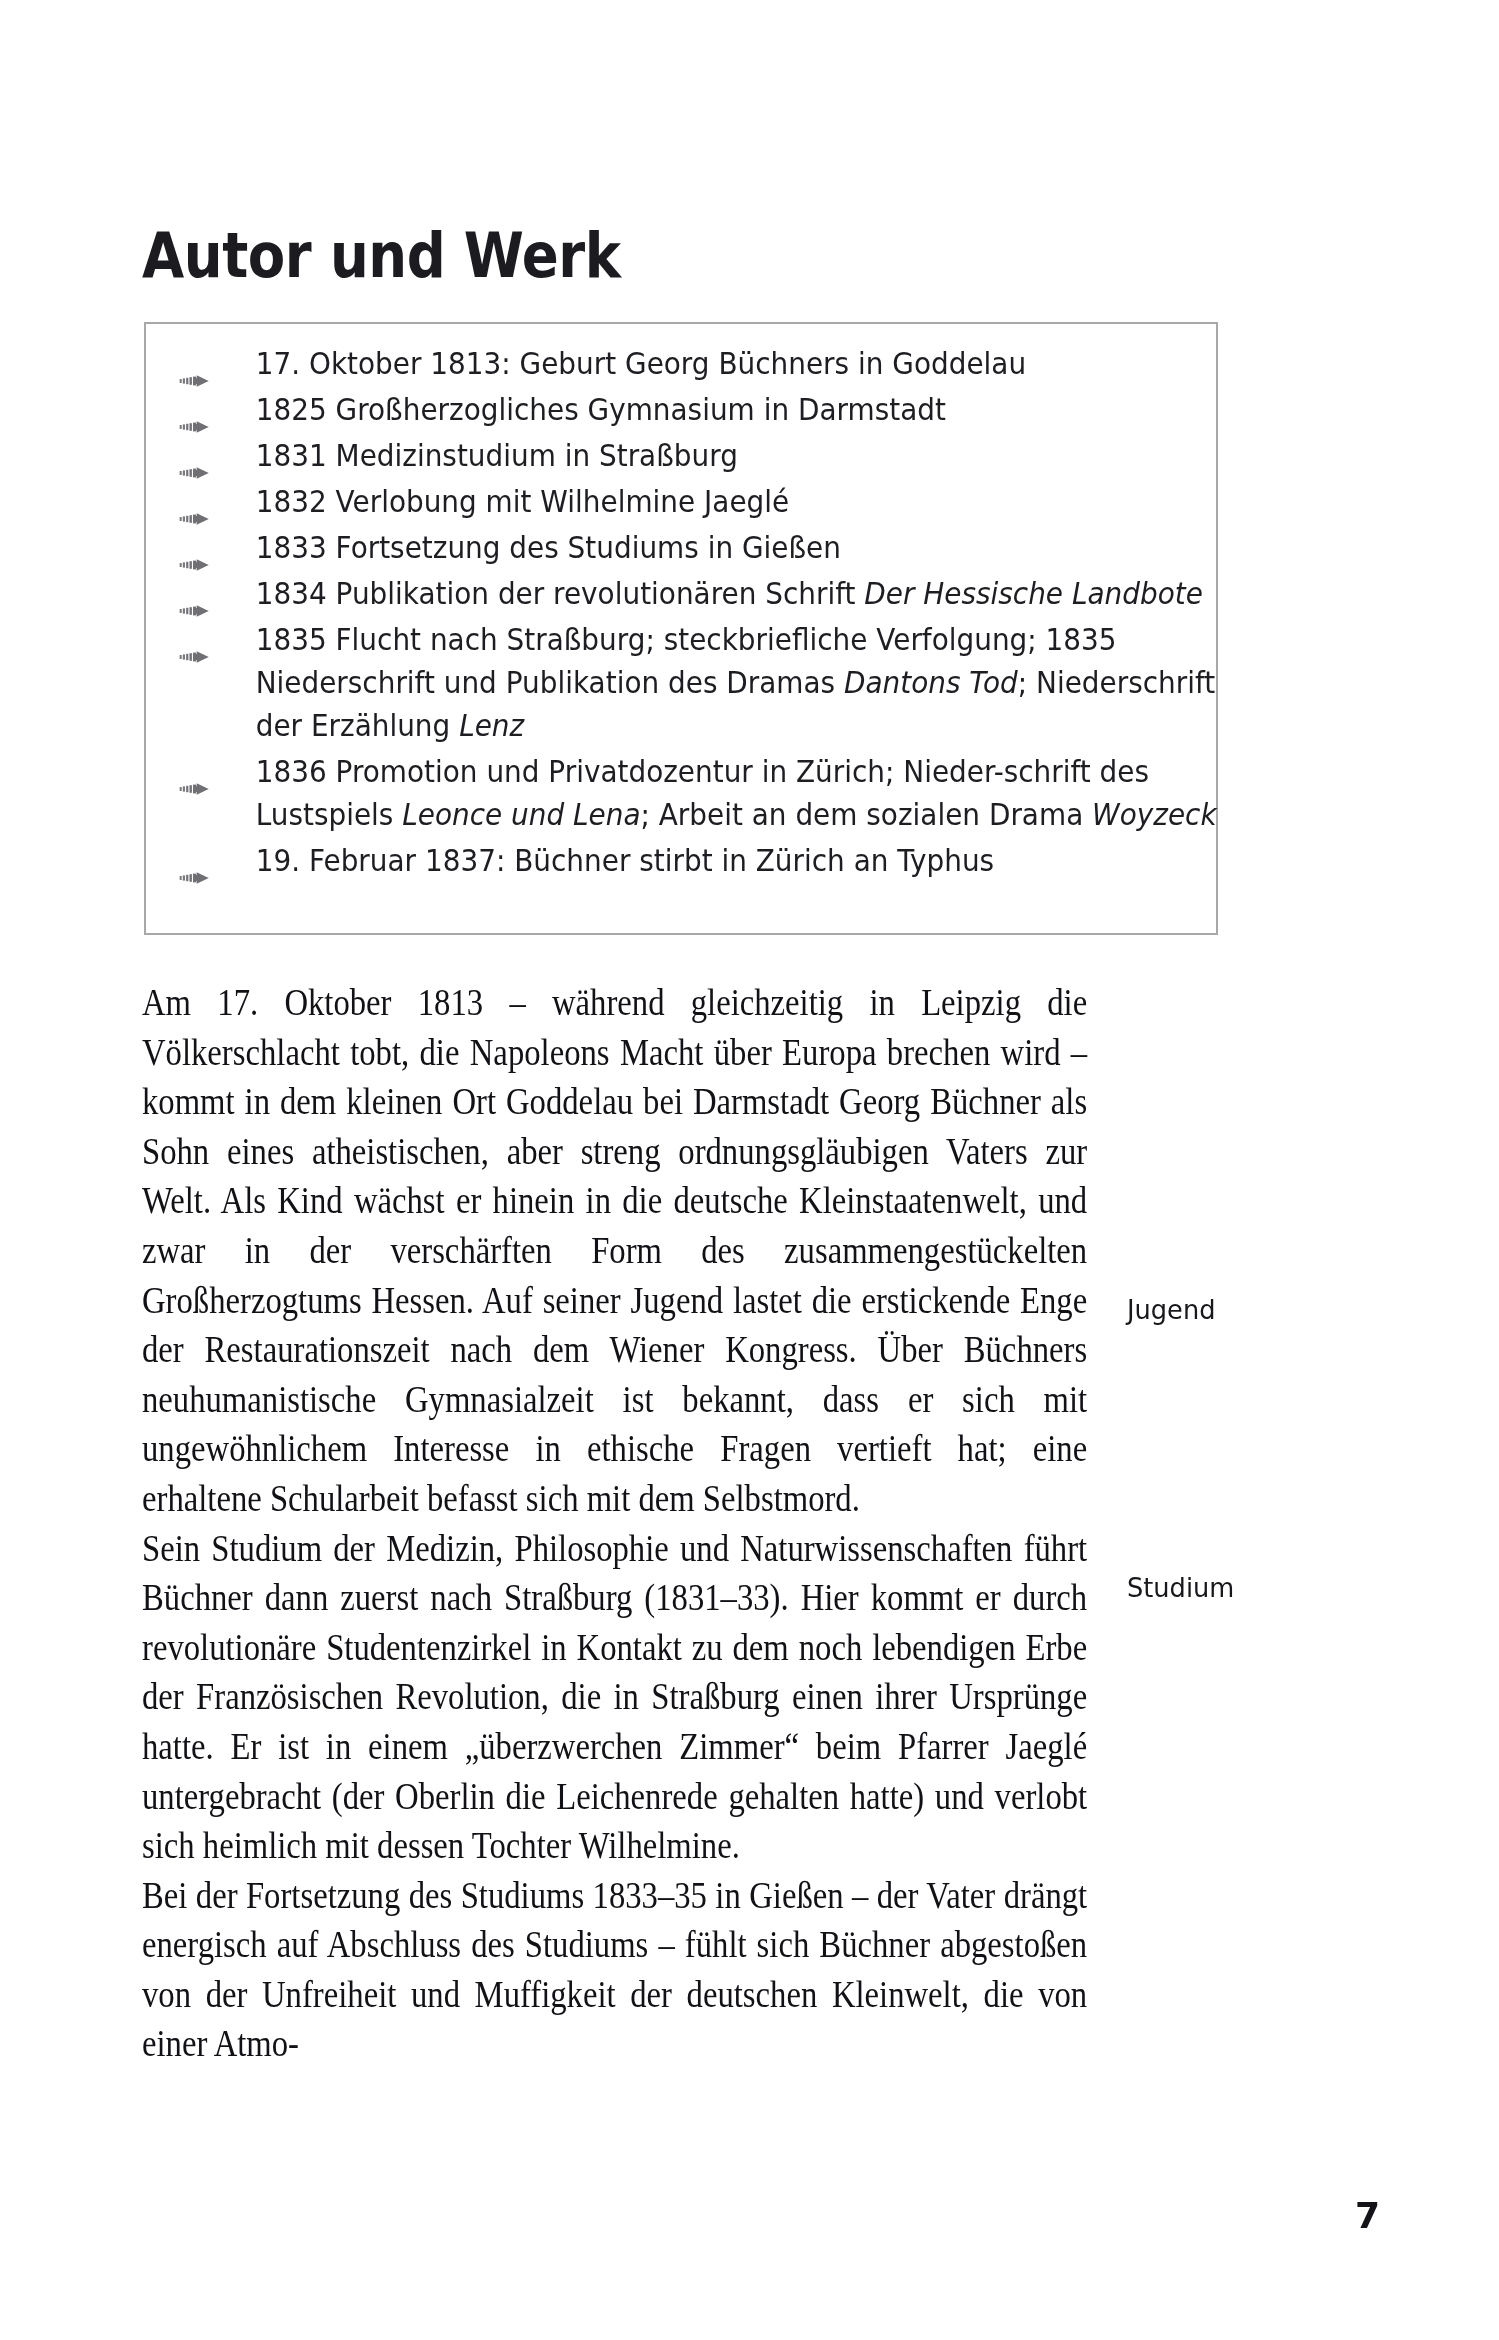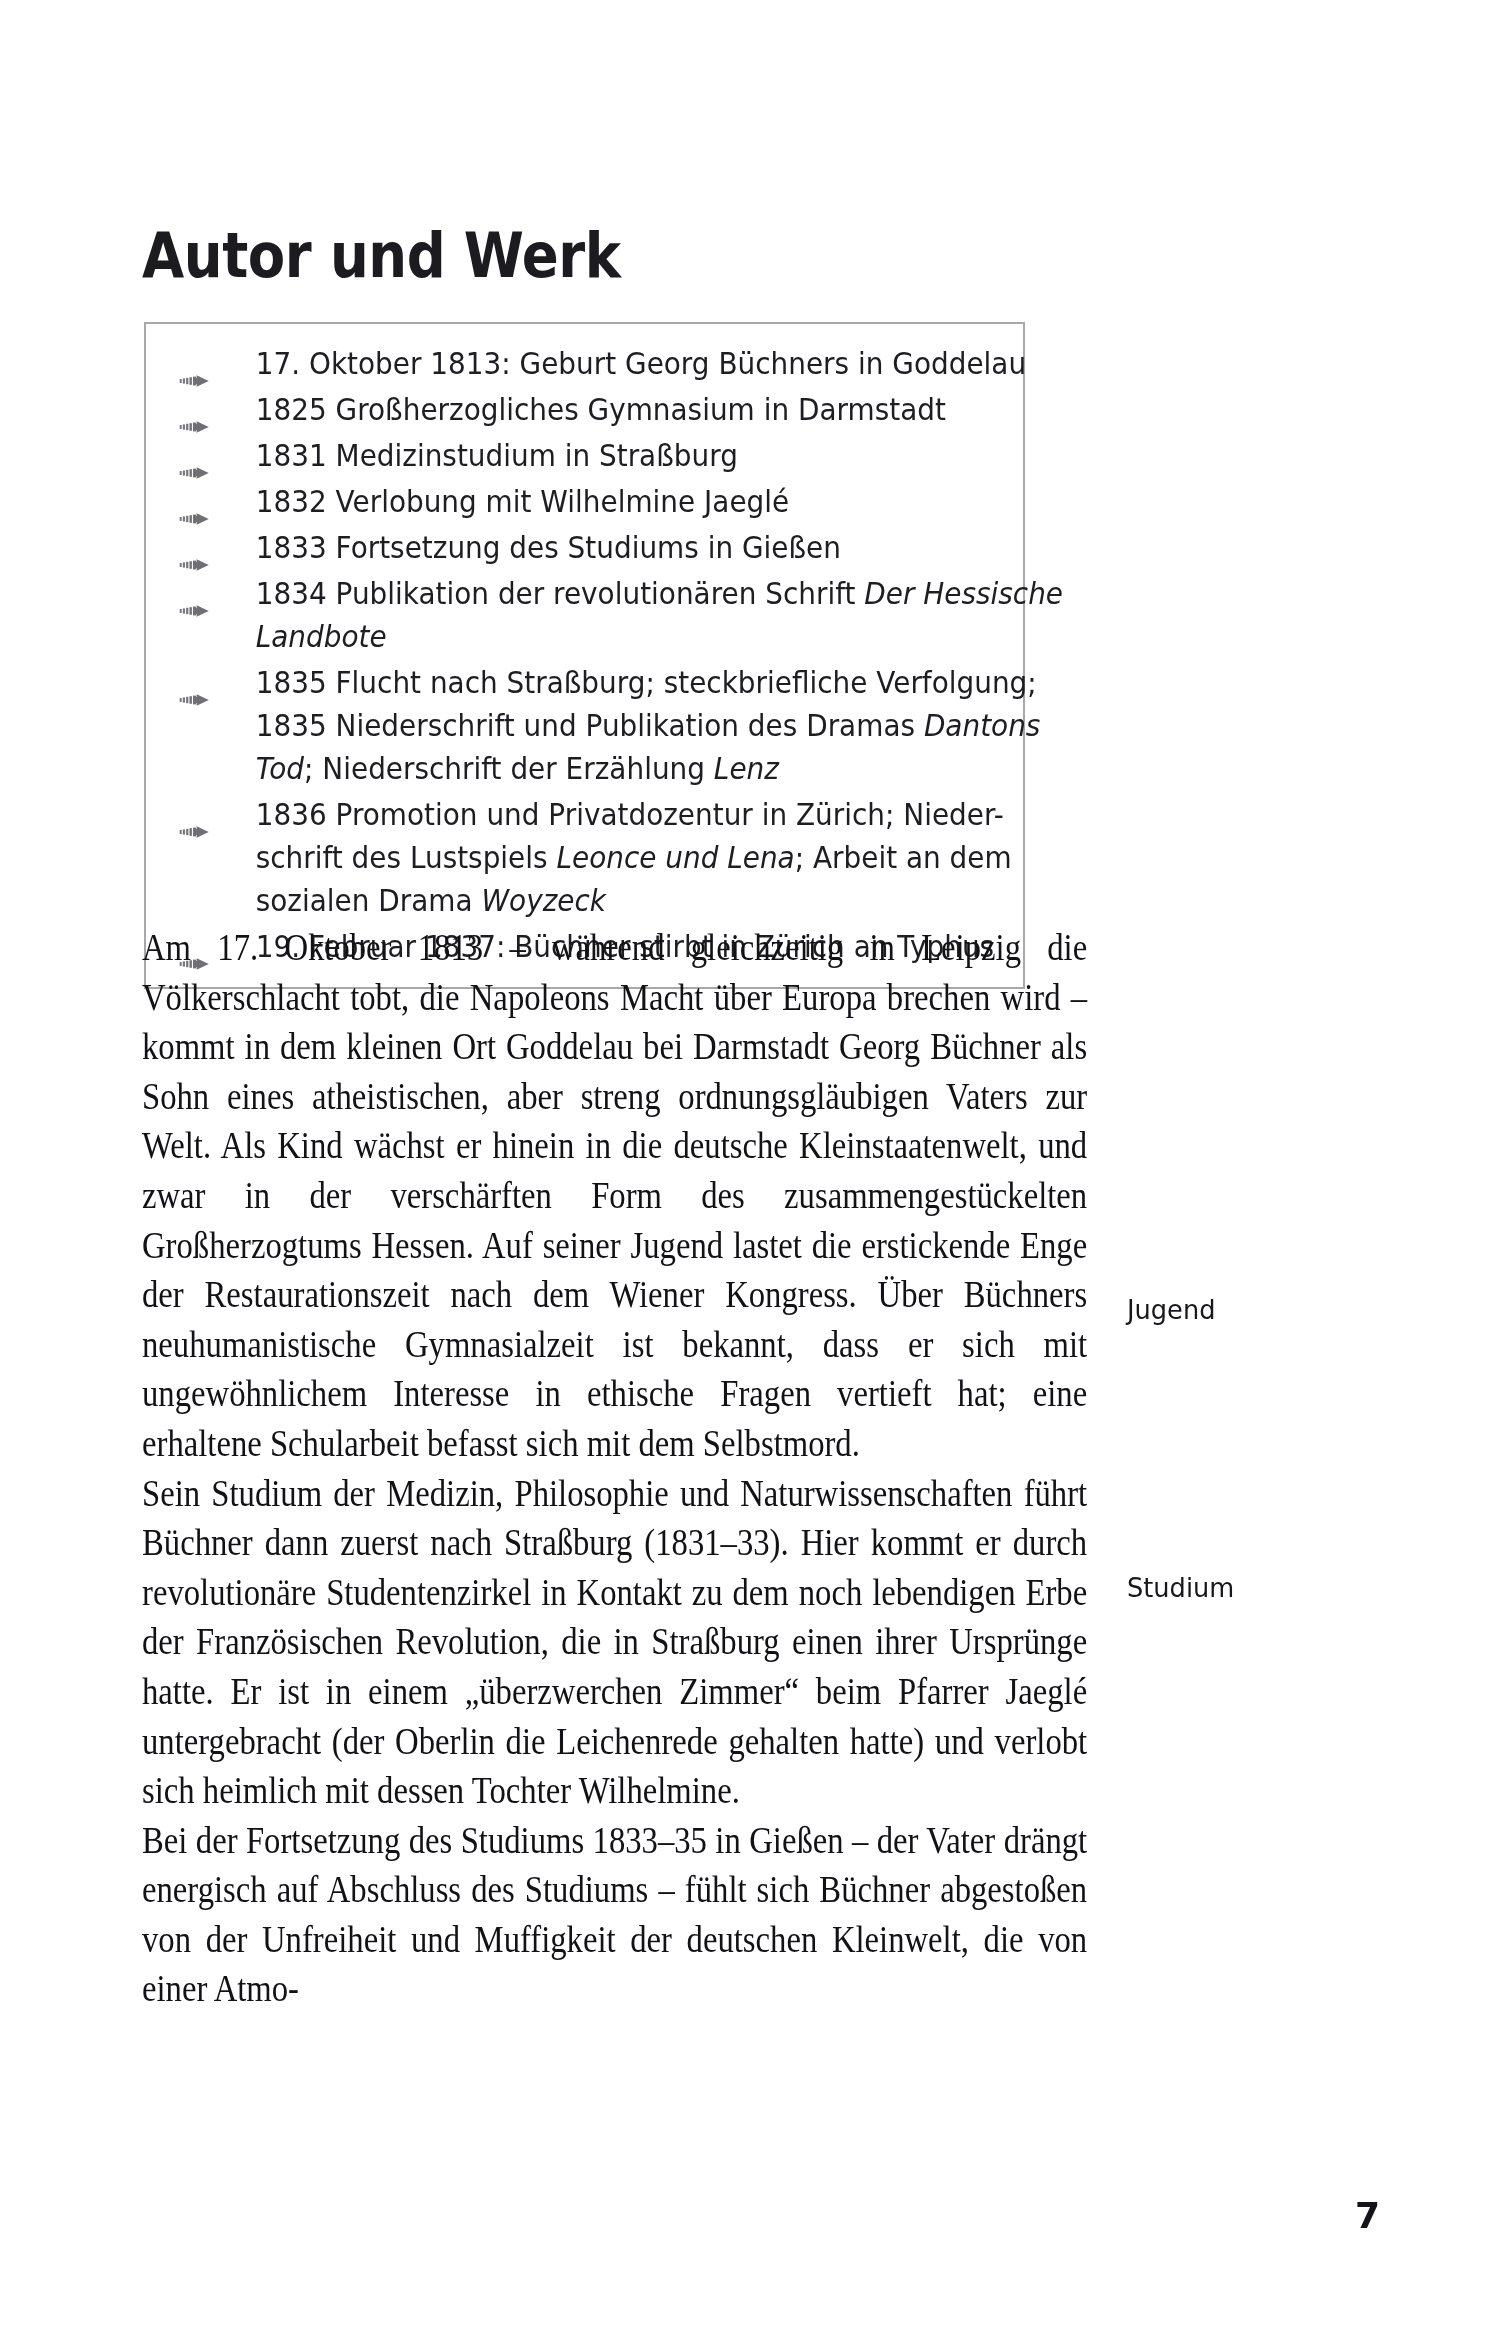--- a/index.html
+++ b/index.html
@@ -37,21 +37,21 @@
     transform: scaleX(0.88);
     transform-origin: left top;
     white-space: nowrap;
   }
 
   
   .infobox {
     position: absolute;
     left: 144px;
     top: 322px;
-    width: 881px;
+    width: 1074px;
     min-height: 613px;
     box-sizing: border-box;
     border: 2px solid #a8a8a8;
     background: #ffffff;
     padding: 18px 26px 16px 26px;
   }
 
   .info-list {
     list-style: none;
     margin: 0;
@@ -104,21 +104,21 @@
     color: #ffffff;
     transform: scaleX(0.95);
     transform-origin: left top;
     white-space: nowrap;
   }
 
   
   .body-col {
     position: absolute;
     left: 142px;
-    top: 923px;
+    top: 978px;
     width: 945px;
   }
 
   .body-par {
     margin: 0;
     font-family: "Liberation Serif", "DejaVu Serif", serif;
     font-size: 38px;
     line-height: 49.6px;
     color: #111116;
     text-align: justify;

